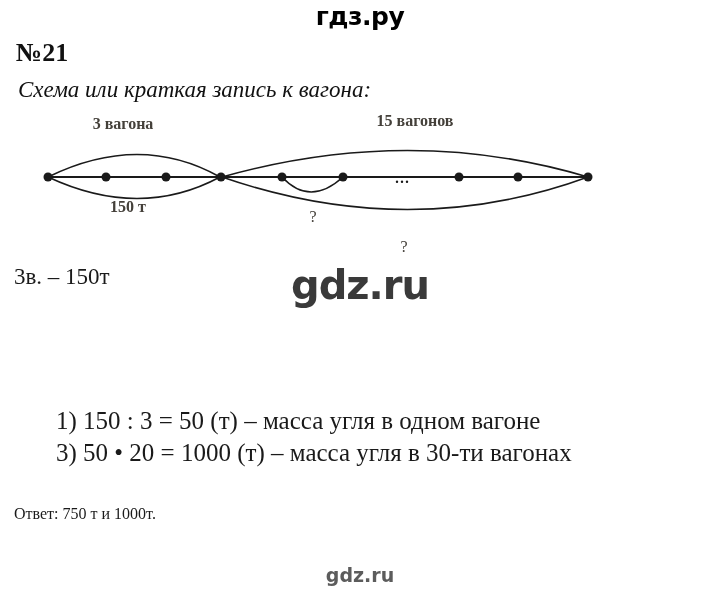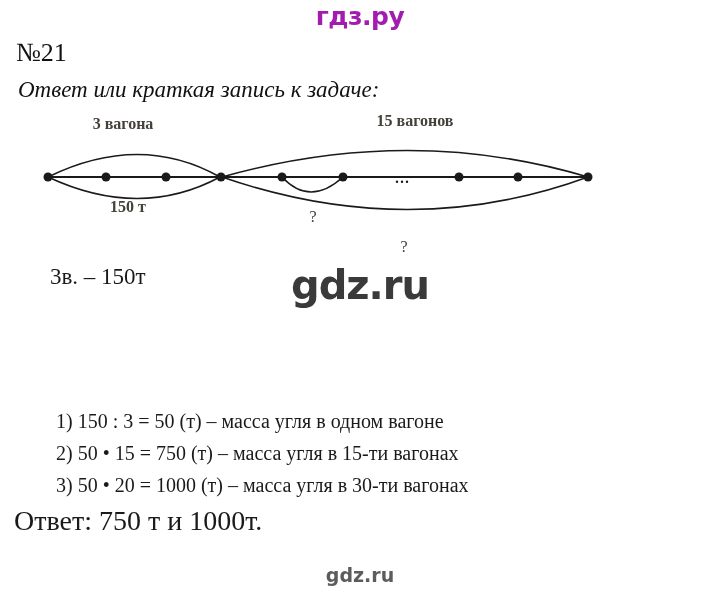--- a/index.html
+++ b/index.html
@@ -24,21 +24,21 @@
   
   .wm-top {
     position: absolute;
     top: 2px;
     left: 0;
     width: 720px;
     text-align: center;
     font-family: "DejaVu Sans", sans-serif;
     font-weight: bold;
     font-size: 25px;
-    color: #a21caf;
+    color: #000000;
     letter-spacing: -0.5px;
   }
   .wm-center {
     position: absolute;
     top: 262px;
     left: 0;
     width: 720px;
     text-align: center;
     font-family: "DejaVu Sans", sans-serif;
     font-weight: bold;
@@ -57,21 +57,21 @@
     font-size: 19px;
     color: #5c5c5c;
   }
 
   
   .task-number {
     position: absolute;
     top: 38px;
     left: 16px;
     font-family: "Liberation Serif", serif;
-    font-weight: normal;
+    font-weight: bold;
     font-size: 26px;
     color: #111111;
   }
 
   
   .intro {
     position: absolute;
     top: 77px;
     left: 18px;
     font-family: "Liberation Serif", serif;
@@ -108,56 +108,55 @@
     fill: #1a1a1a;
   }
 
   
   .notes {
     position: absolute;
     top: 262px;
     left: 14px;
     font-size: 23px;
     line-height: 30px;
-    margin-left: 36px;
   }
   .notes div {
     white-space: pre;
   }
 
   
   .steps {
     position: absolute;
     top: 405px;
     left: 14px;
     width: 700px;
-    font-size: 20px;
+    font-size: 25px;
     line-height: 32px;
   }
   .steps .step {
     padding-left: 42px;
     white-space: nowrap;
   }
   .answer {
     position: absolute;
     top: 505px;
     left: 14px;
-    font-size: 28px;
+    font-size: 16px;
   }
 </style>
 </head>
 <body>
 
 <div class="page">
 
   <div class="wm-top">гдз.ру</div>
 
   <div class="task-number">№21</div>
 
-  <div class="intro">Ответ или краткая запись к задаче:</div>
+  <div class="intro">Схема или краткая запись к вагона:</div>
 
   <div class="scheme">
     <svg width="620" height="145" viewBox="0 0 620 145" xmlns="http://www.w3.org/2000/svg">
 
       <line x1="38" y1="65" x2="578" y2="65" stroke="#1a1a1a" stroke-width="2"></line>
 
       <path d="M38,65 Q130,20 210,65" fill="none" stroke="#1a1a1a" stroke-width="1.6"></path>
 
       <path d="M38,65 Q130,108 210,65" fill="none" stroke="#1a1a1a" stroke-width="1.6"></path>
 
@@ -188,21 +187,20 @@
   </div>
 
   <div class="wm-center">gdz.ru</div>
 
   <div class="notes">
     <div>3в. – 150т</div>
   </div>
 
   <div class="steps">
     <div class="step">1) 150 : 3 = 50 (т) – масса угля в одном вагоне</div>
-    <div class="step">2) 50 • 15 = 750 (т) – масса угля в 15-ти вагонах</div>
     <div class="step">3) 50 • 20 = 1000 (т) – масса угля в 30-ти вагонах</div>
   </div>
 
   <div class="answer">Ответ: 750 т и 1000т.</div>
 
   <div class="wm-bottom">gdz.ru</div>
 
 </div>
 
 </body></html>

